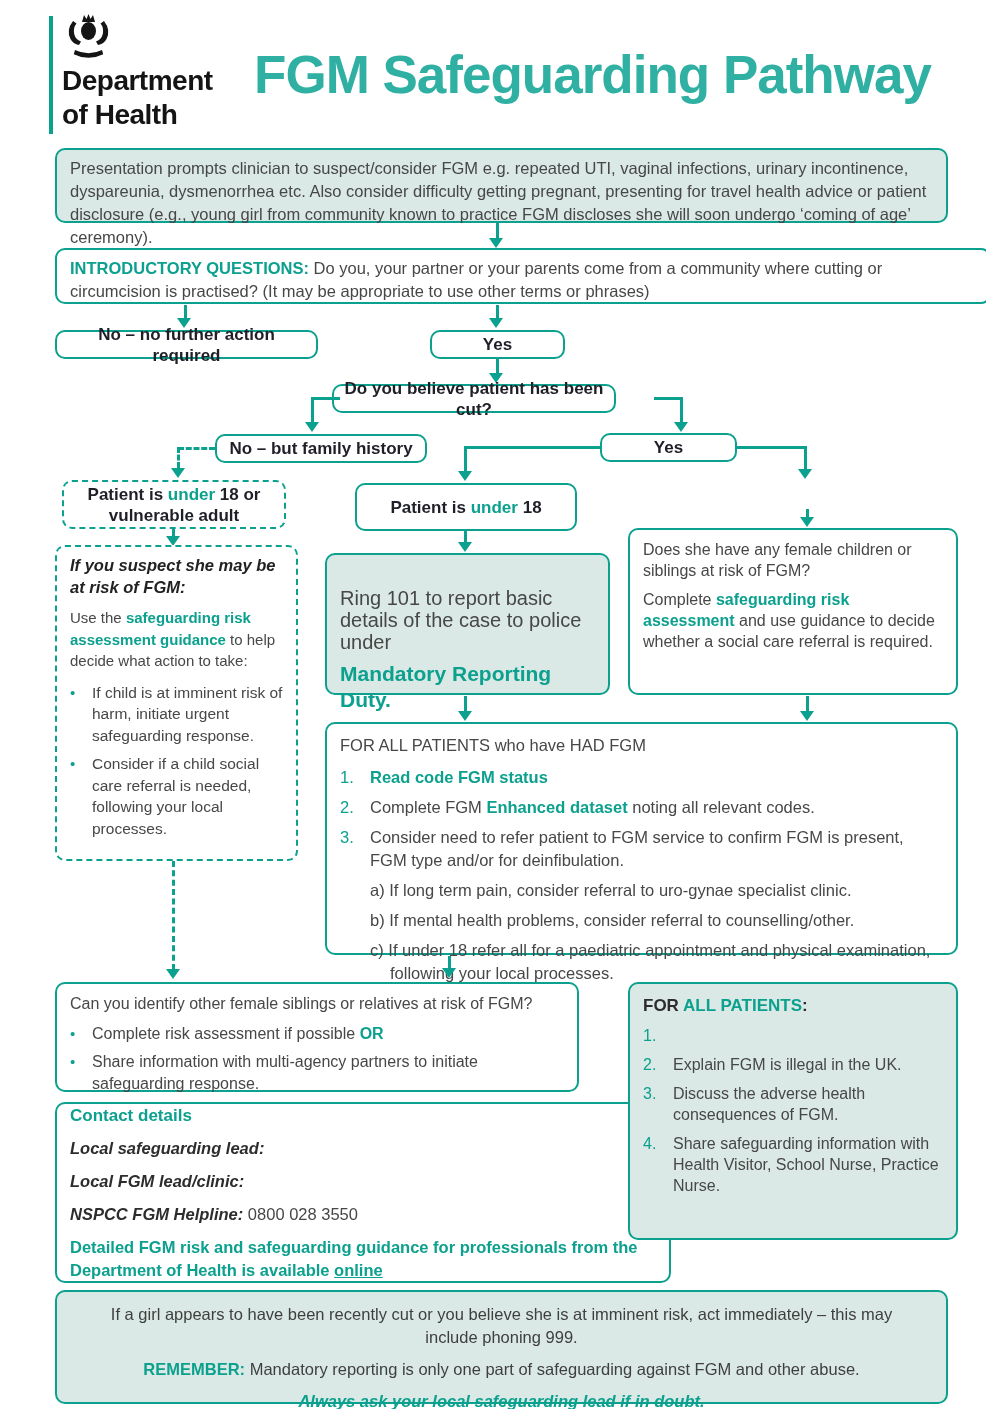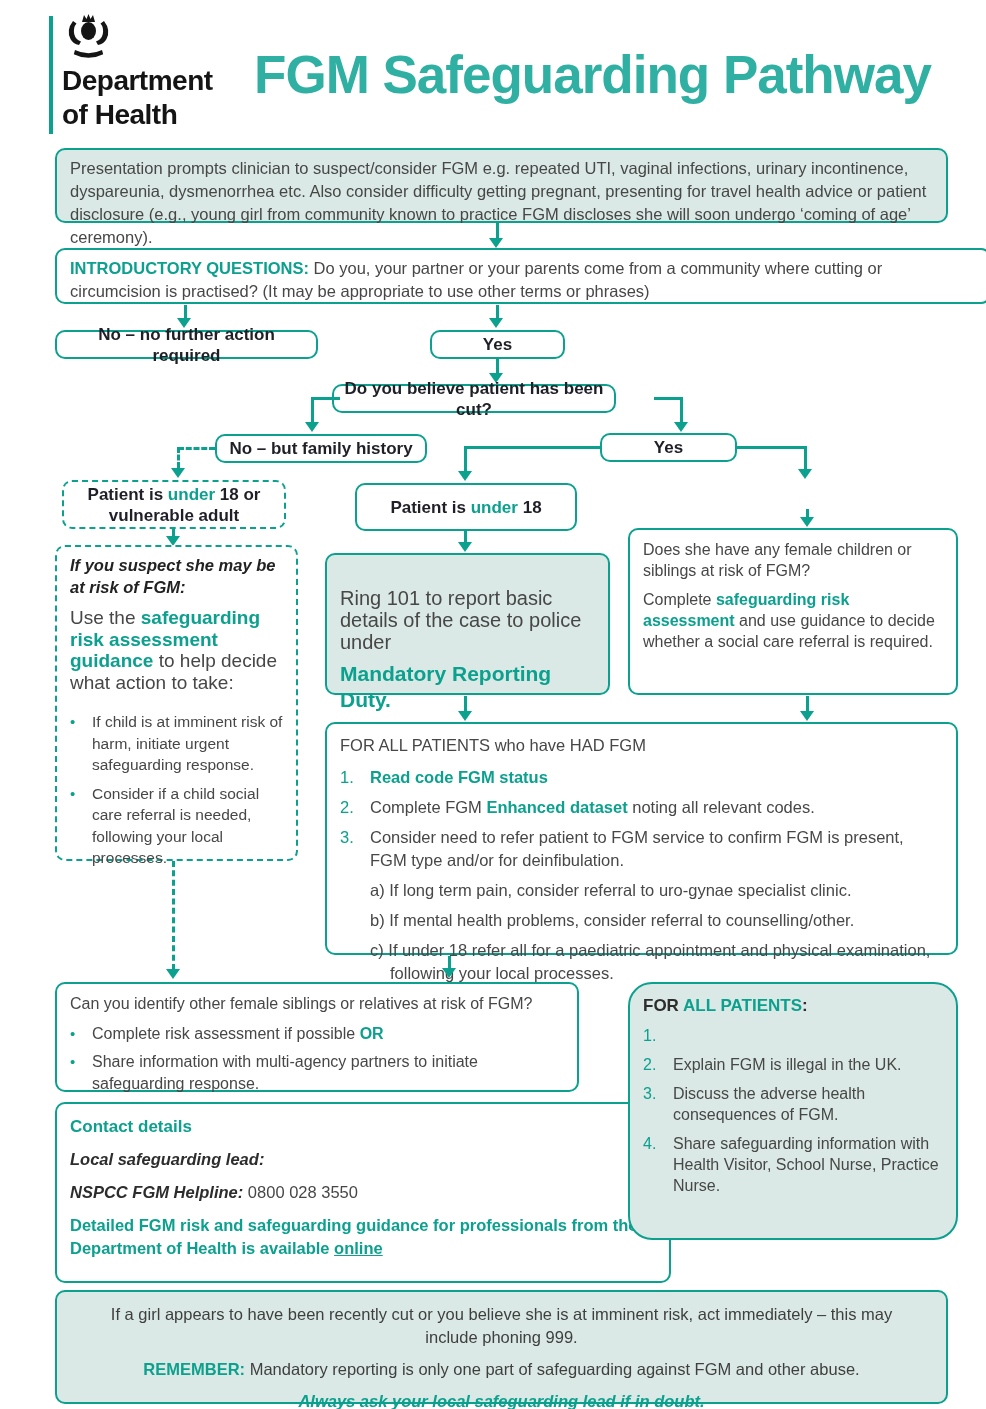--- a/index.html
+++ b/index.html
@@ -39,21 +39,21 @@
   
   .row{display:flex;margin-bottom:7px;}
   .num{color:var(--teal);flex:0 0 30px;}
   .blt{color:var(--teal);flex:0 0 22px;font-size:15px;line-height:22px;}
   .sub{margin-left:30px;padding-left:20px;text-indent:-20px;margin-bottom:7px;}
 
   
   .intro-label{color:var(--teal);font-weight:bold;}
   .mrd{color:var(--teal);font-weight:bold;font-size:21px;line-height:26px;margin:8px 0;}
   .suspect-head{font-weight:bold;font-style:italic;color:#222;font-size:16.5px;line-height:22px;margin-bottom:9px;}
-  .suspect-para{font-size:19px;line-height:21.5px;margin-bottom:18px;}
+  .suspect-para{font-size:15px;line-height:21.5px;margin-bottom:10px;}
   .suspect .row{font-size:15.5px;line-height:21.5px;}
   .contact-title{color:var(--teal);font-weight:bold;margin-bottom:10px;}
   .contact-line{margin-bottom:10px;}
   .contact-footer{color:var(--teal);font-weight:bold;line-height:23px;margin-top:2px;}
   .link{text-decoration:underline;cursor:pointer;}
   .ap-title{font-weight:bold;color:#2d2d2d;margin-bottom:8px;}
   .ap .row{line-height:21px;margin-bottom:8px;}
   .urgent{text-align:center;padding:11px 30px;}
   .urgent p{margin-bottom:9px;color:#3f3f3f;}
   .urgent .rem-label{color:var(--teal);font-weight:bold;}
@@ -213,32 +213,33 @@
     <div class="row" style="margin-bottom:6px;">
       <span class="blt">•</span>
       <span><span>Complete risk assessment if possible </span><span class="accent">OR</span></span>
     </div>
     <div class="row">
       <span class="blt">•</span>
       <span>Share information with multi-agency partners to initiate safeguarding response.</span>
     </div>
   </div>
 
-  <div class="box pad" style="left:55px;top:1102px;width:616px;height:181px;padding-top:11px;">
+  <div class="box pad" style="left:55px;top:1102px;width:616px;height:181px;padding-top:0;">
     <div class="contact-title" style="font-size:17px;">Contact details</div>
     <div class="contact-line bi">Local safeguarding lead:</div>
+    <div class="contact-line bi">Local FGM lead/clinic:</div>
     <div class="contact-line">
       <span class="bi">NSPCC FGM Helpline:</span><span> 0800 028 3550</span>
     </div>
     <div class="contact-footer">
       <span>Detailed FGM risk and safeguarding guidance for professionals from the Department of Health is available </span><span class="link">online</span>
     </div>
   </div>
 
-  <div class="box fillbox pad ap" style="left:628px;top:982px;width:330px;height:258px;font-size:16px;padding-top:10px;border-radius:24px;">
+  <div class="box fillbox pad ap" style="left:628px;top:982px;width:330px;height:258px;font-size:16px;padding-top:10px;">
     <div class="ap-title" style="font-size:17px;">
       <span>FOR </span><span class="accent">ALL PATIENTS</span><span>:</span>
     </div>
     <div class="row">
       <span class="num">1.</span>
     </div>
     <div class="row">
       <span class="num">2.</span>
       <span>Explain FGM is illegal in the UK.</span>
     </div>

